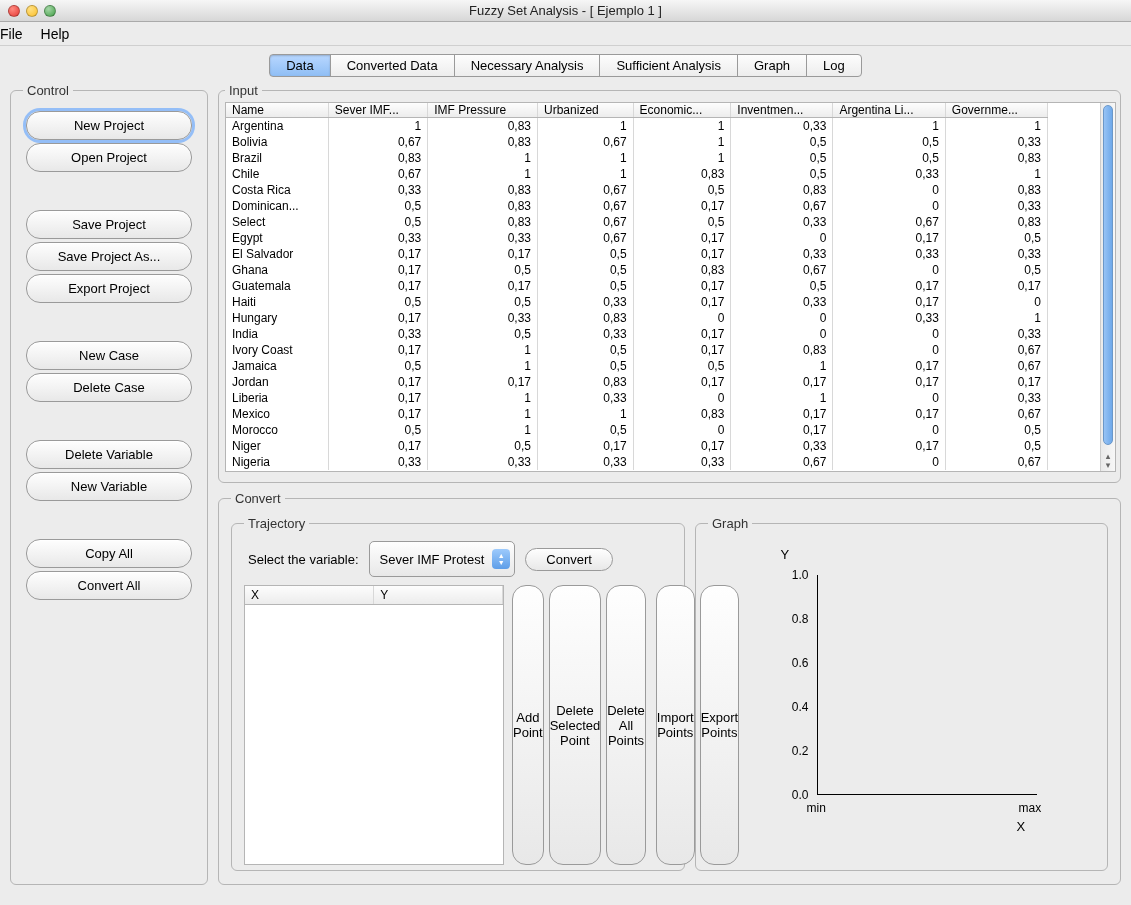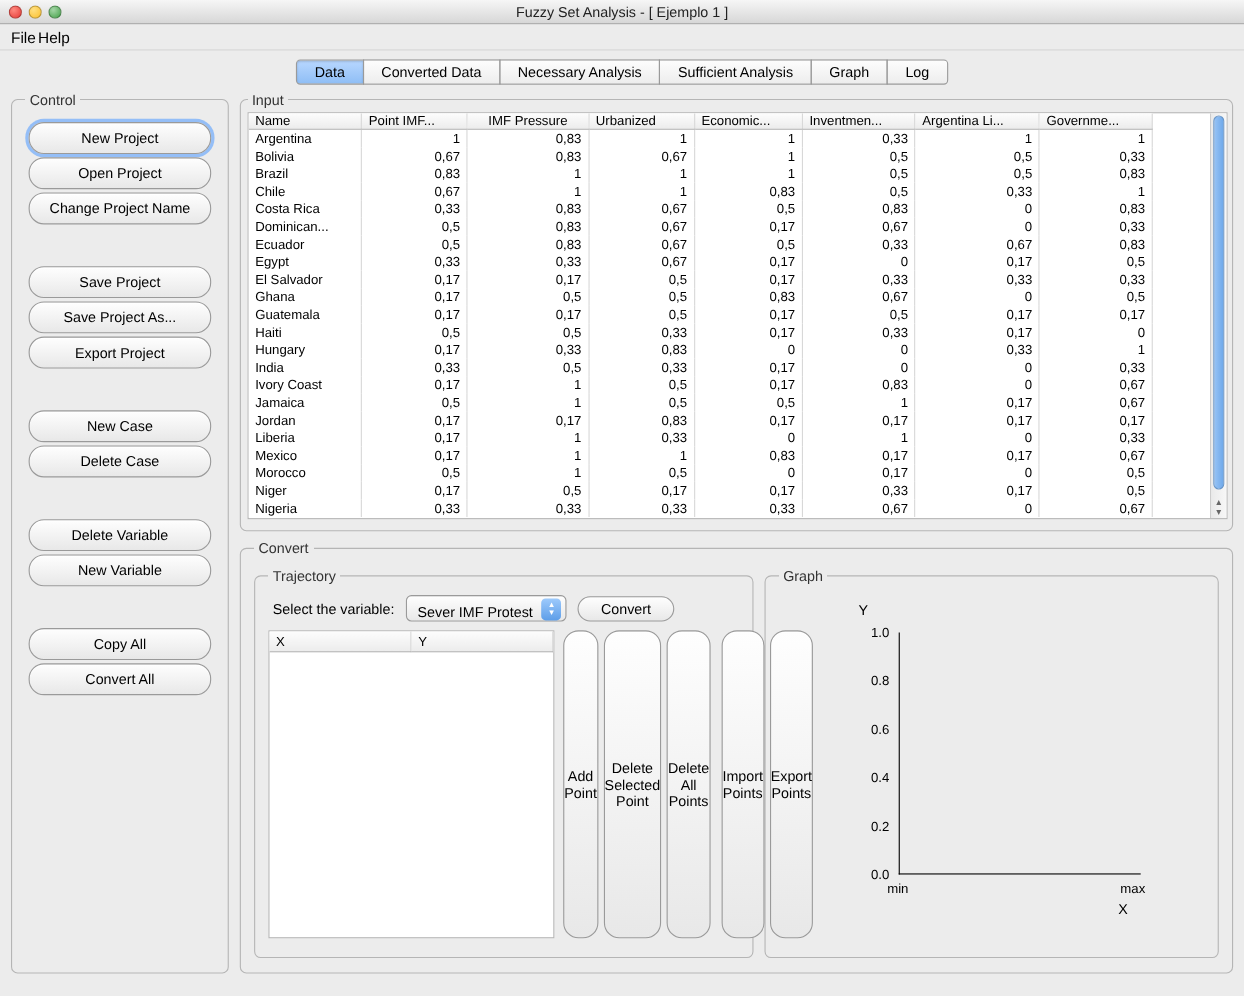--- a/index.html
+++ b/index.html
@@ -25,22 +25,21 @@
 .tl.red { background: radial-gradient(circle at 35% 30%, #ff8a80, #e53935); }
 .tl.yellow { background: radial-gradient(circle at 35% 30%, #ffe082, #fbc02d); }
 .tl.green { background: radial-gradient(circle at 35% 30%, #a5d6a7, #43a047); }
 .titlebar-title { position: absolute; left:0; right:0; text-align:center; font-size:13px; color:#222; }
 .menubar {
   height: 24px;
   background: #ececec;
   border-bottom: 1px solid #cfcfcf;
   display: flex;
   align-items: center;
-  gap: 2px;
-  padding-left: 10px;
+  gap: 18px;
   font-size: 14px;
 }
 .tabstrip {
   display: flex;
   justify-content: center;
   padding: 8px 0 6px;
   background: #ececec;
 }
 .seg { display:flex; }
 .seg button {
@@ -137,24 +136,24 @@
   height: 14px;
 }
 table.data td { text-align: right; }
 table.data td:first-child { text-align: left; width: 78px; }
 .convert-fs { flex:1; }
 .convert-row { display:flex; gap:10px; height: 355px;}
 .trajectory-fs { flex: 0 0 440px; position:relative;}
 .graph-fs { flex:1; }
 .traj-top { display:flex; align-items:center; gap:10px; margin-bottom:8px; padding-left:4px;}
 .select-wrap {
-  display:inline-flex; align-items:flex-end;
+  display:inline-flex; align-items:center;
   background: linear-gradient(#fefefe,#e8e8e8);
   border:1px solid #9a9a9a; border-radius:5px;
-  height:24px; padding: 0 4px 0 10px;
+  height:36px; padding: 0 4px 0 10px;
   font-size:13px;
 }
 .select-arrows {
   width:18px; height:20px; margin-left:8px;
   background: linear-gradient(#9dcafc,#5e9ee8);
   border-radius:4px;
   display:flex; flex-direction:column; align-items:center; justify-content:center;
   color:#fff; font-size:7px; line-height:7px;
 }
 .small-btn {
@@ -214,21 +213,20 @@
     <button>Log</button>
   </div>
 </div>
 
 <div class="content">
   <fieldset class="control-panel">
     <legend>Control</legend>
     <div class="btn-group">
       <button class="mac-btn focused">New Project</button>
       <button class="mac-btn">Open Project</button>
-      <button class="mac-btn">Change Project Name</button>
     </div>
     <div class="btn-group">
       <button class="mac-btn">Save Project</button>
       <button class="mac-btn">Save Project As...</button>
       <button class="mac-btn">Export Project</button>
     </div>
     <div class="btn-group">
       <button class="mac-btn">New Case</button>
       <button class="mac-btn">Delete Case</button>
     </div>
@@ -244,22 +242,22 @@
 
   <div class="right-col">
     <fieldset class="input-fs">
       <legend>Input</legend>
       <div class="table-wrap">
         <div class="table-inner">
           <table class="data">
             <thead>
                 <tr id="input-head-row">
                   <th style="width: 78px;">Name</th>
-                  <th style="width: 74px;">Point IMF...</th>
-                  <th style="width: 74px; text-align: center;">IMF Pressure</th>
+                  <th style="width: 74px;">Sever IMF...</th>
+                  <th style="width: 74px;">IMF Pressure</th>
                   <th style="width: 74px;">Urbanized</th>
                   <th style="width: 74px;">Economic...</th>
                   <th style="width: 74px;">Inventmen...</th>
                   <th style="width: 74px;">Argentina Li...</th>
                   <th style="width: 74px;">Governme...</th>
                 </tr>
               </thead>
             <tbody id="input-body">
                 <tr>
                   <td>Argentina</td>
@@ -315,21 +313,21 @@
                   <td>Dominican...</td>
                   <td>0,5</td>
                   <td>0,83</td>
                   <td>0,67</td>
                   <td>0,17</td>
                   <td>0,67</td>
                   <td>0</td>
                   <td>0,33</td>
                 </tr>
                 <tr>
-                  <td>Ecuador</td>
+                  <td>Select</td>
                   <td>0,5</td>
                   <td>0,83</td>
                   <td>0,67</td>
                   <td>0,5</td>
                   <td>0,33</td>
                   <td>0,67</td>
                   <td>0,83</td>
                 </tr>
                 <tr>
                   <td>Egypt</td>

